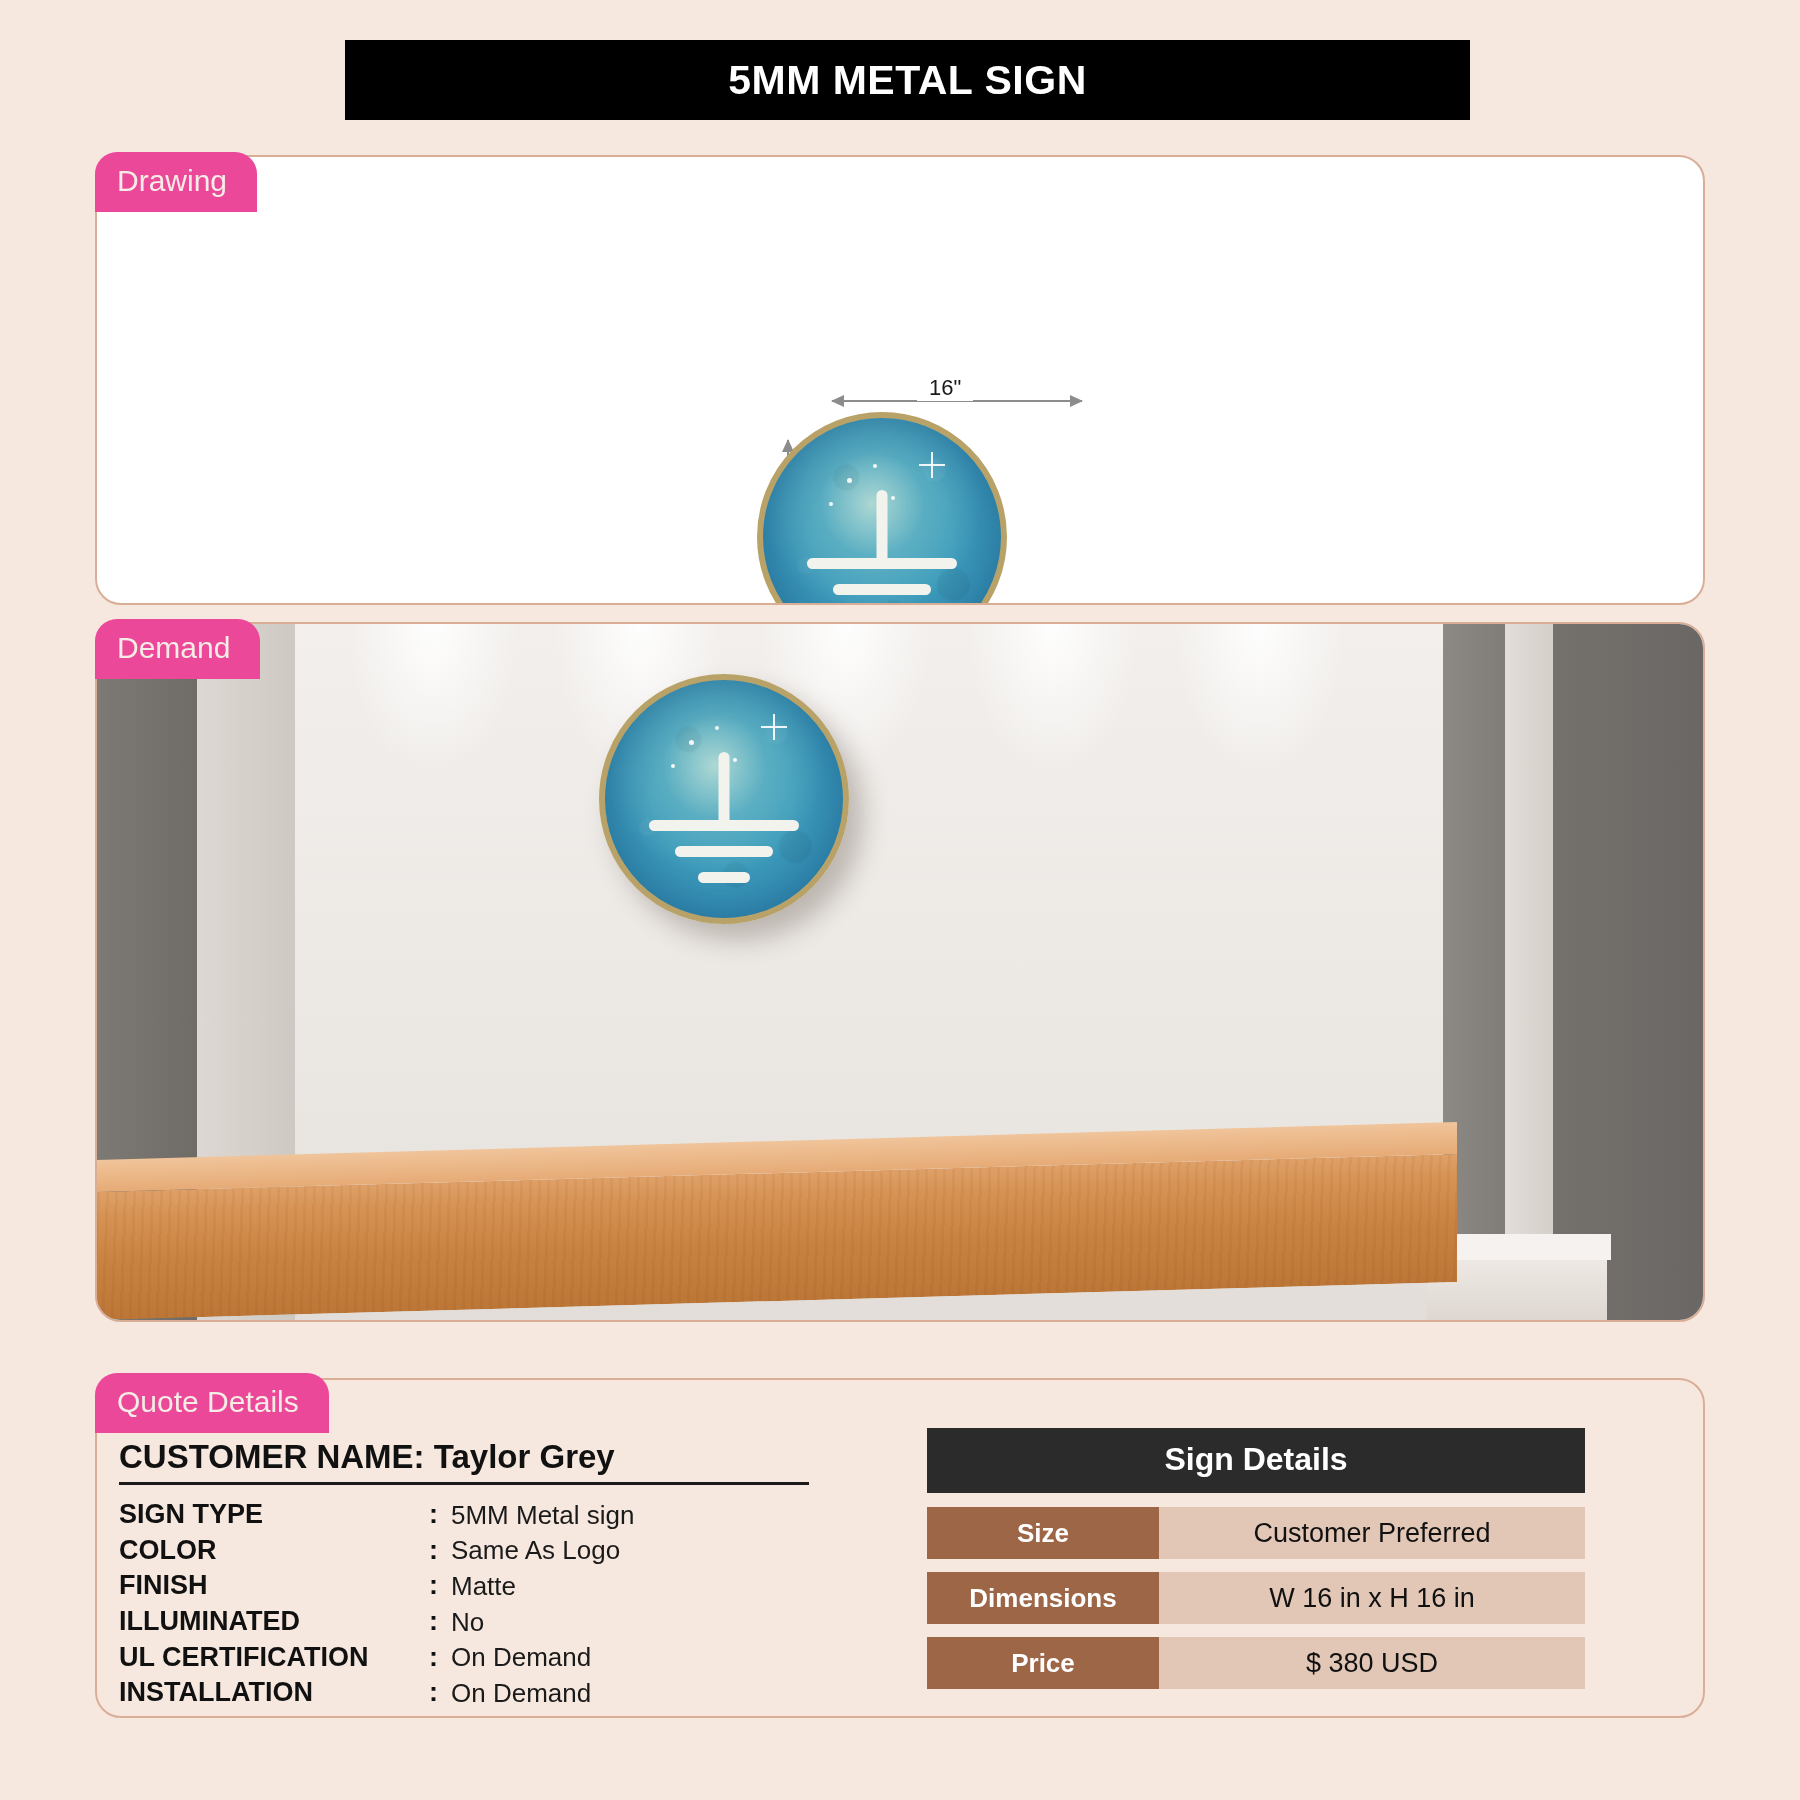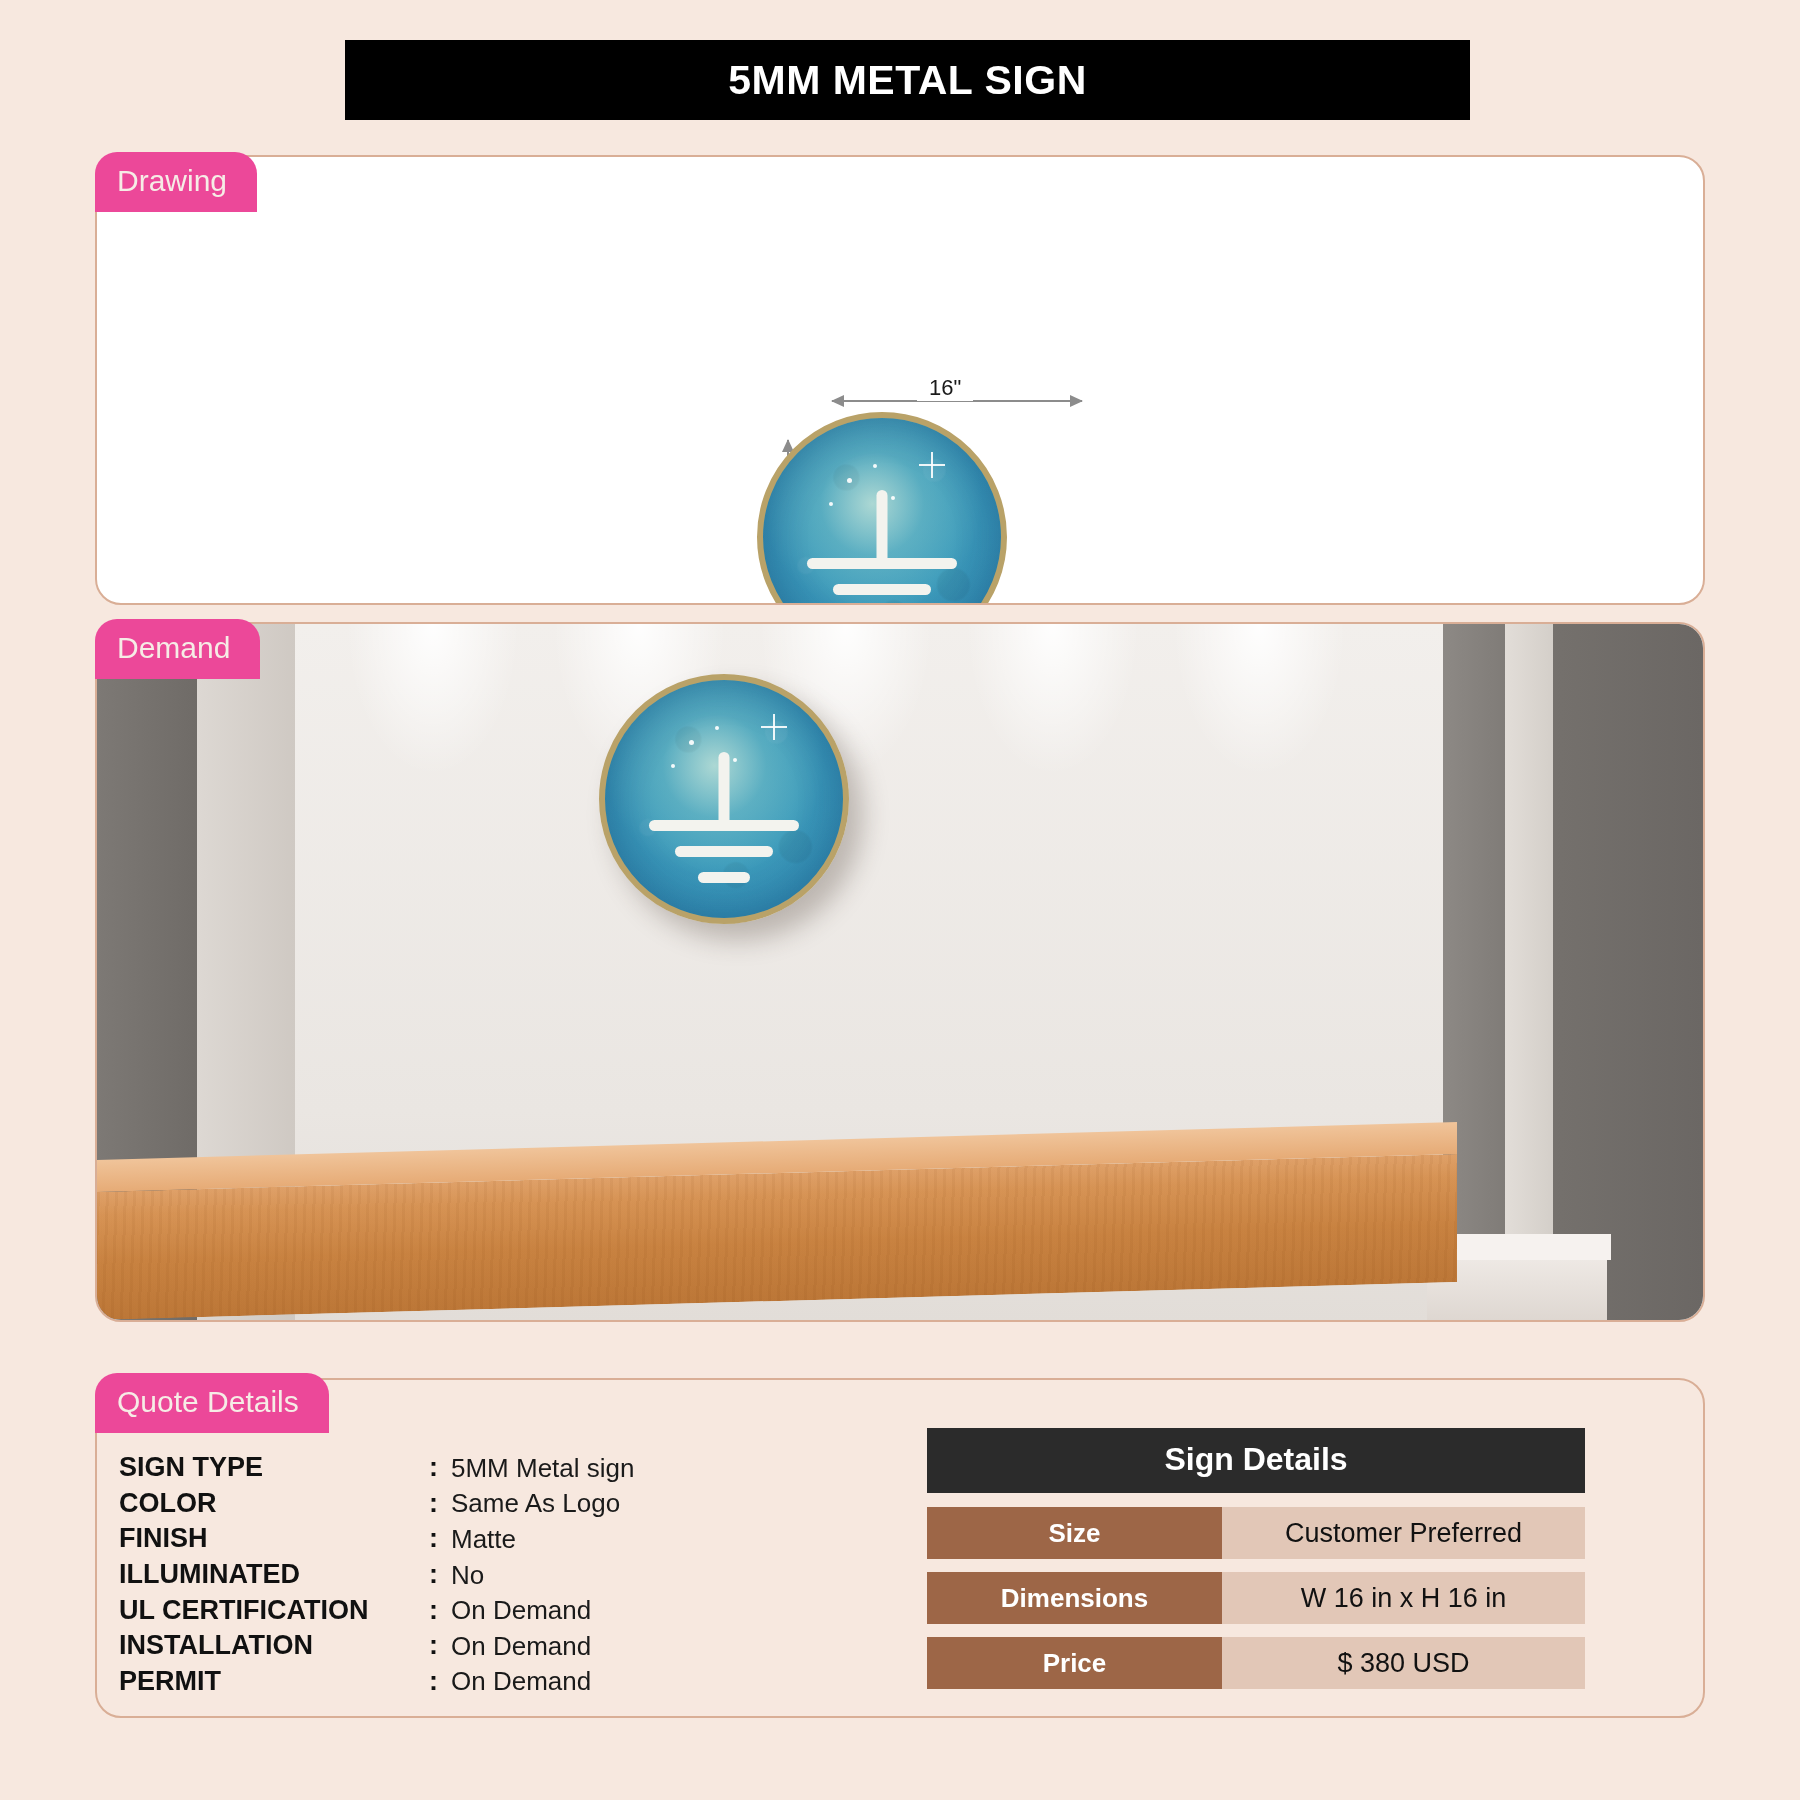--- a/index.html
+++ b/index.html
@@ -374,21 +374,21 @@
     padding: 13px 0 15px;
   }
 
   .sd-table { margin-top: 14px; }
   .sd-row {
     display: flex;
     margin-bottom: 13px;
     height: 52px;
   }
   .sd-label {
-    width: 295px;
+    width: 232px;
     background: #9d6647;
     color: #ffffff;
     font-size: 26px;
     font-weight: bold;
     display: flex;
     align-items: center;
     justify-content: center;
   }
   .sd-value {
     flex: 1;
@@ -472,20 +472,24 @@
       <div class="counter-top"></div>
       <div class="counter"></div>
     </div>
   </div>
 
   <div class="tab-label" id="quote-tab">Quote Details</div>
   <div class="card" id="quote-card">
     <div class="quote-body">
 
       <div class="quote-left">
+        <div class="customer-line">
+          <span>CUSTOMER NAME:</span>
+          <span class="cust-value">Taylor Grey</span>
+        </div>
         <div class="spec-list">
 
           <div class="spec-row">
             <span class="spec-key">SIGN TYPE</span>
             <span class="spec-colon">:</span>
             <span class="spec-val">5MM Metal sign</span>
           </div>
 
           <div class="spec-row">
             <span class="spec-key">COLOR</span>

